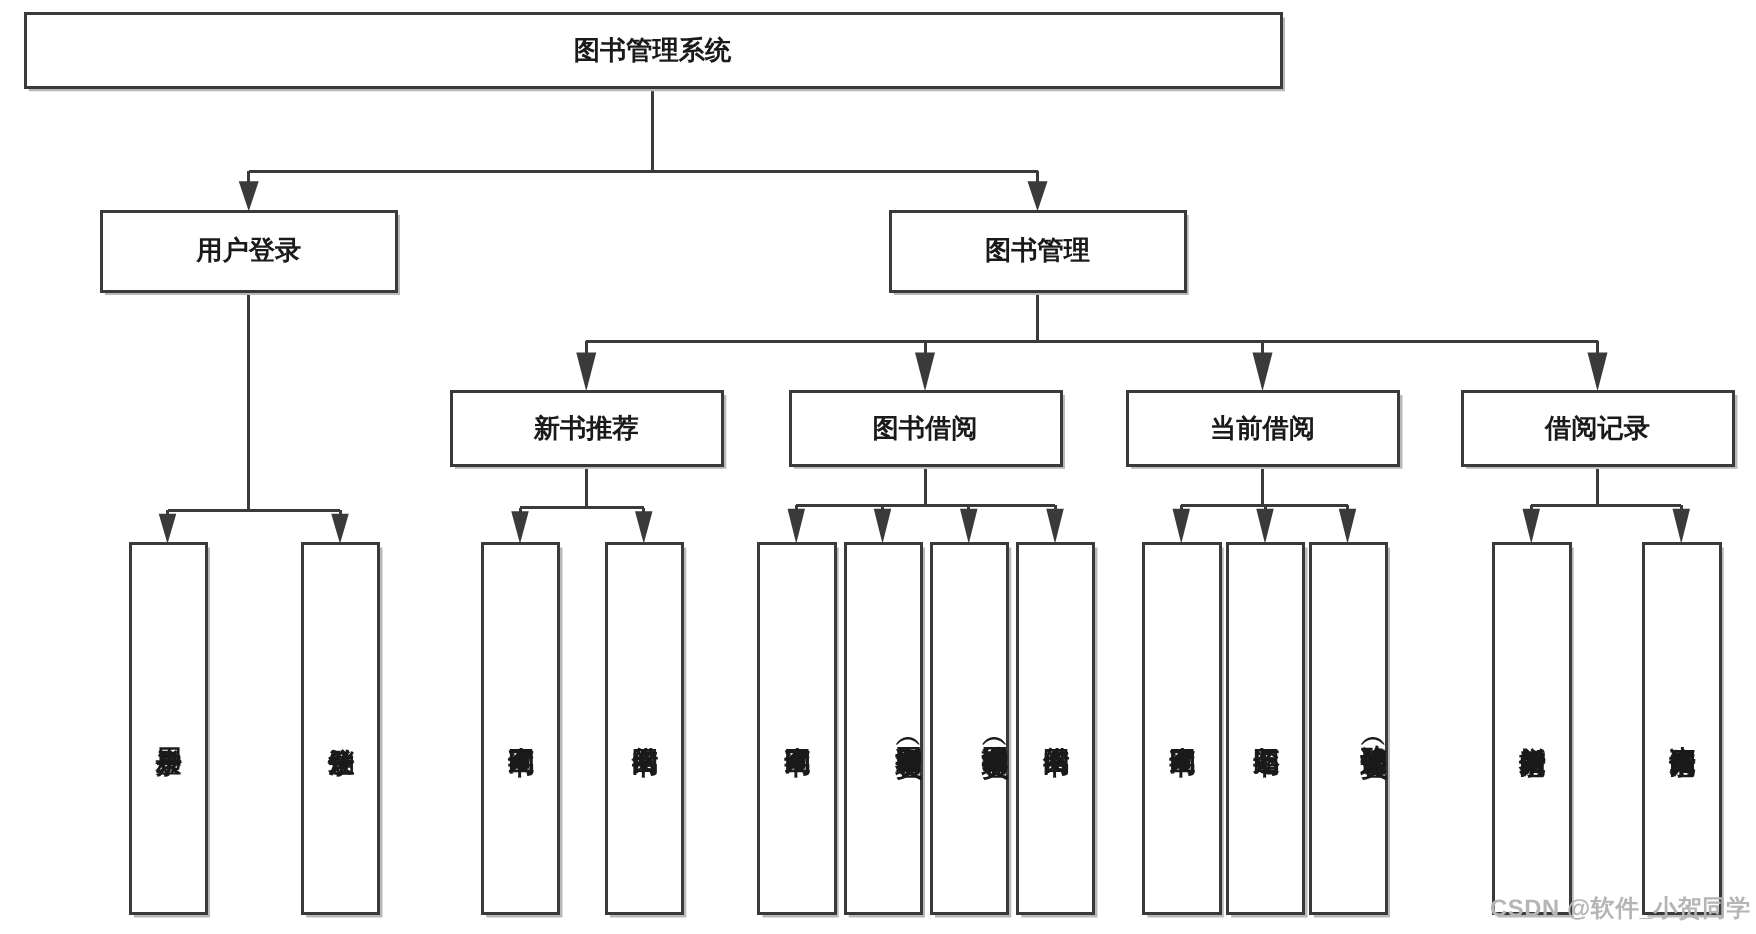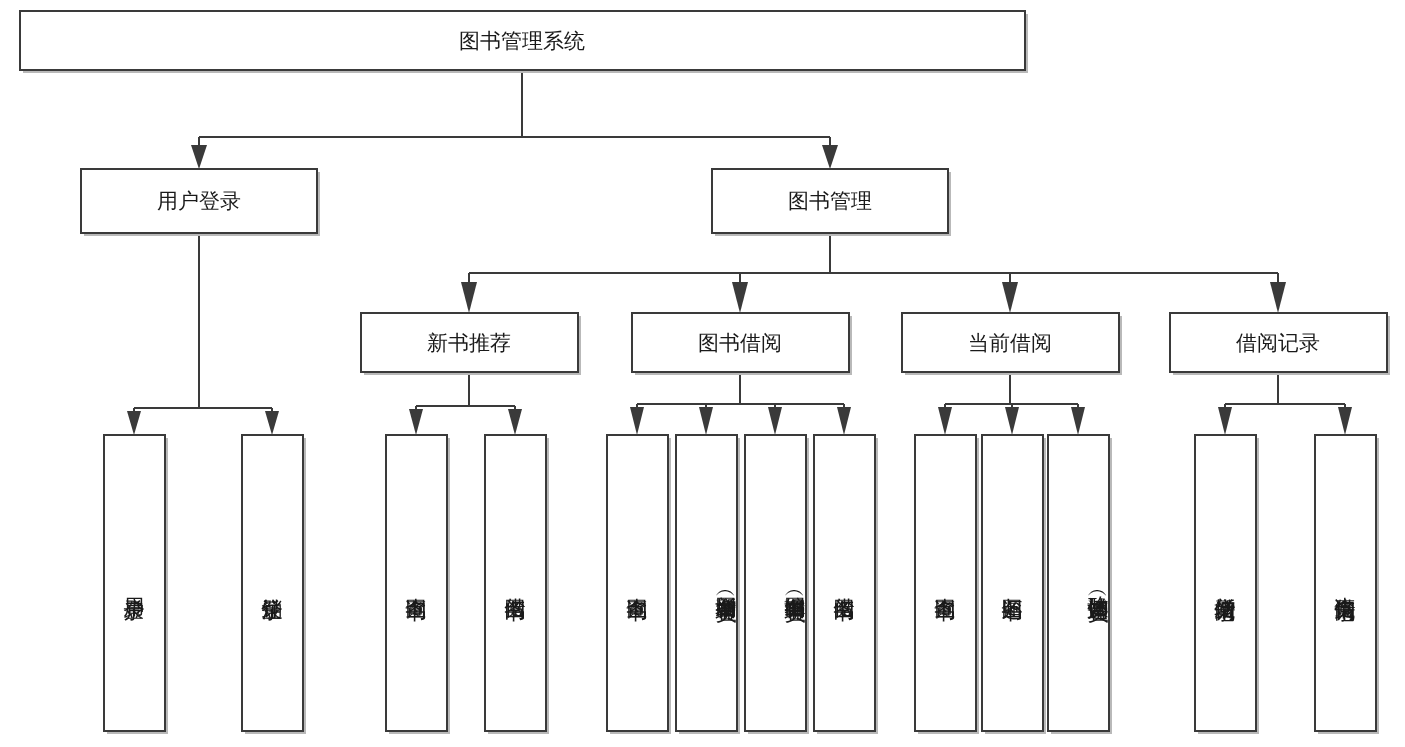--- a/index.html
+++ b/index.html
@@ -12,20 +12,21 @@
     width: 1405px;
     height: 747px;
     font-family: "Liberation Sans", "DejaVu Sans", sans-serif;
     overflow: hidden;
     position: relative;
   }
   #diagram-root {
     position: relative;
     width: 1151px;
     height: 747px;
+    font-weight: bold;
   }
   svg#flow-svg {
     position: absolute;
     left: 0;
     top: 0;
     width: 1405px;
     height: 747px;
     display: block;
   }
   .node-box {
@@ -260,14 +261,15 @@
   <div class="label-vert" style="left:607px; top:435px; width:61px; height:296px;">查询图书</div>
   <div class="label-vert" style="left:676px; top:435px; width:61px; height:296px; align-items:flex-start;">新增图书（管理员）</div>
   <div class="label-vert" style="left:745px; top:435px; width:61px; height:296px; align-items:flex-start;">编辑图书（管理员）</div>
   <div class="label-vert" style="left:814px; top:435px; width:61px; height:296px;">借阅图书</div>
   <div class="label-vert" style="left:915px; top:435px; width:61px; height:296px;">查询图书</div>
   <div class="label-vert" style="left:982px; top:435px; width:61px; height:296px;">归还图书</div>
   <div class="label-vert" style="left:1048px; top:435px; width:61px; height:296px; align-items:flex-start;">确认归还（管理员）</div>
   <div class="label-vert" style="left:1195px; top:435px; width:61px; height:296px;">新增借阅记录</div>
   <div class="label-vert" style="left:1315px; top:435px; width:61px; height:296px;">查询借阅记录</div>
 
+  <div class="watermark" style="left:1192px; top:714px;">CSDN @软件_小贺同学</div>
 
 </div>
 
 </body></html>

